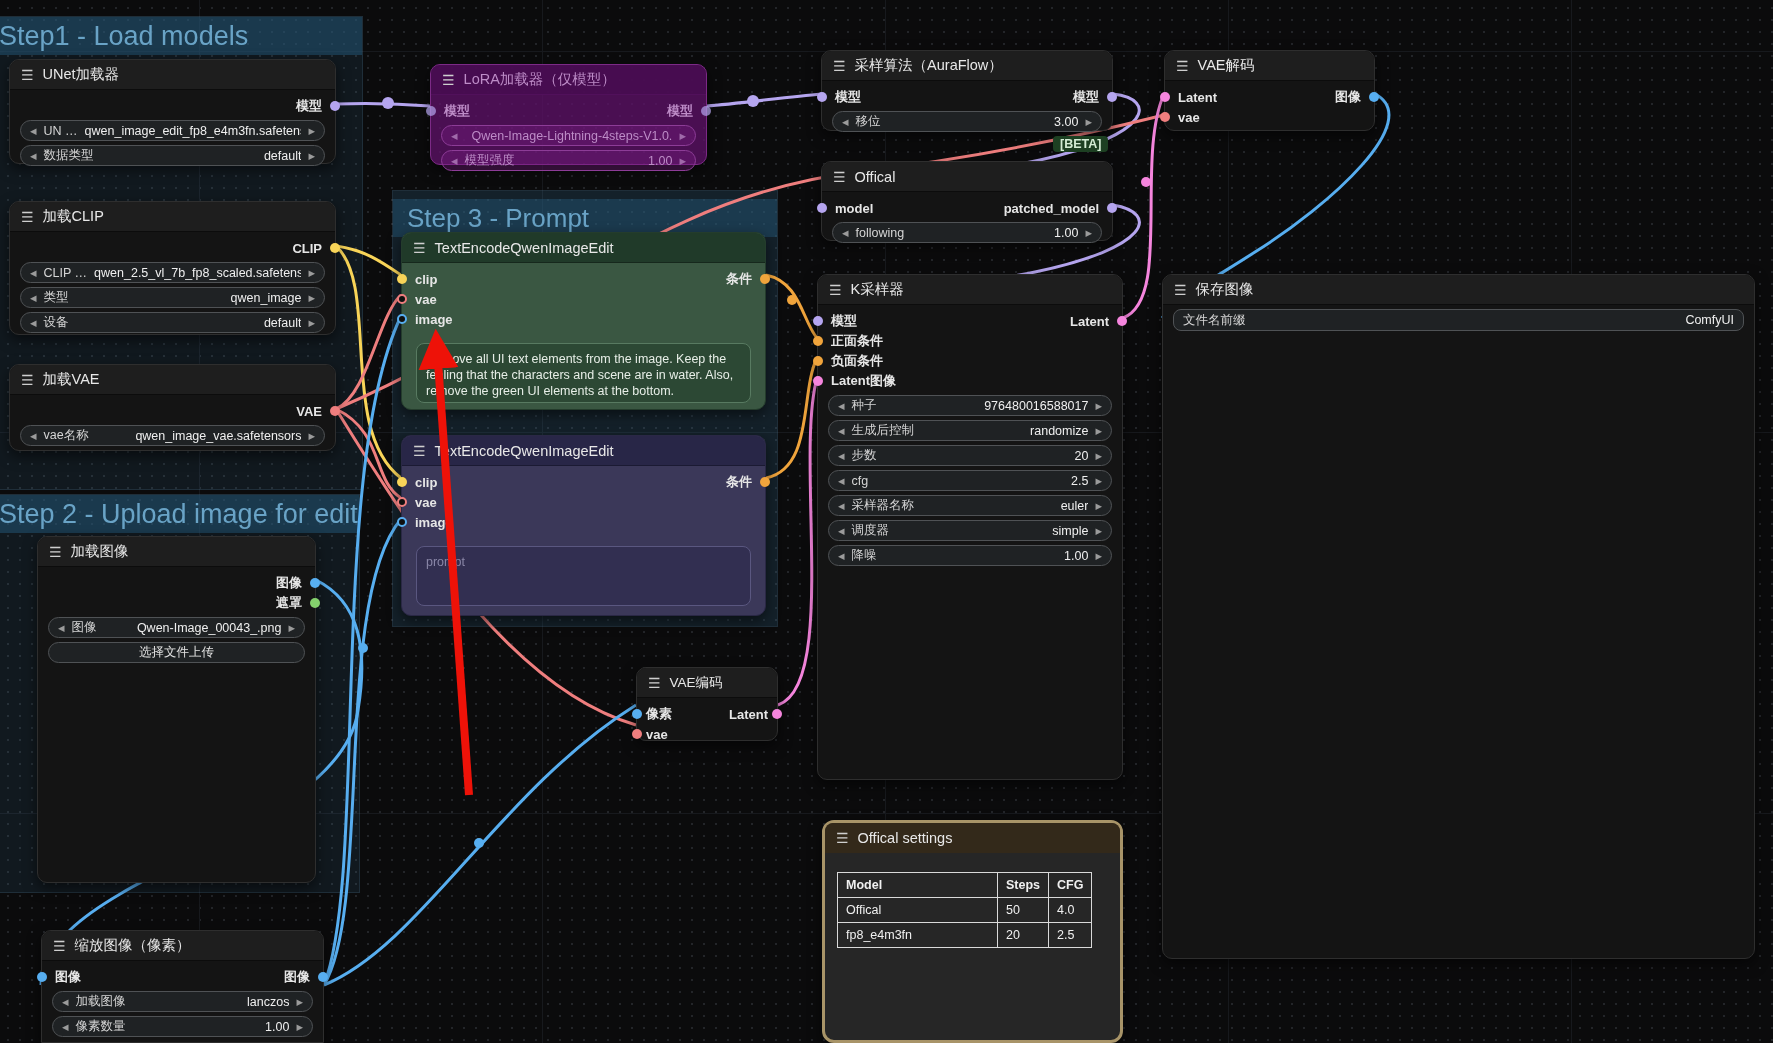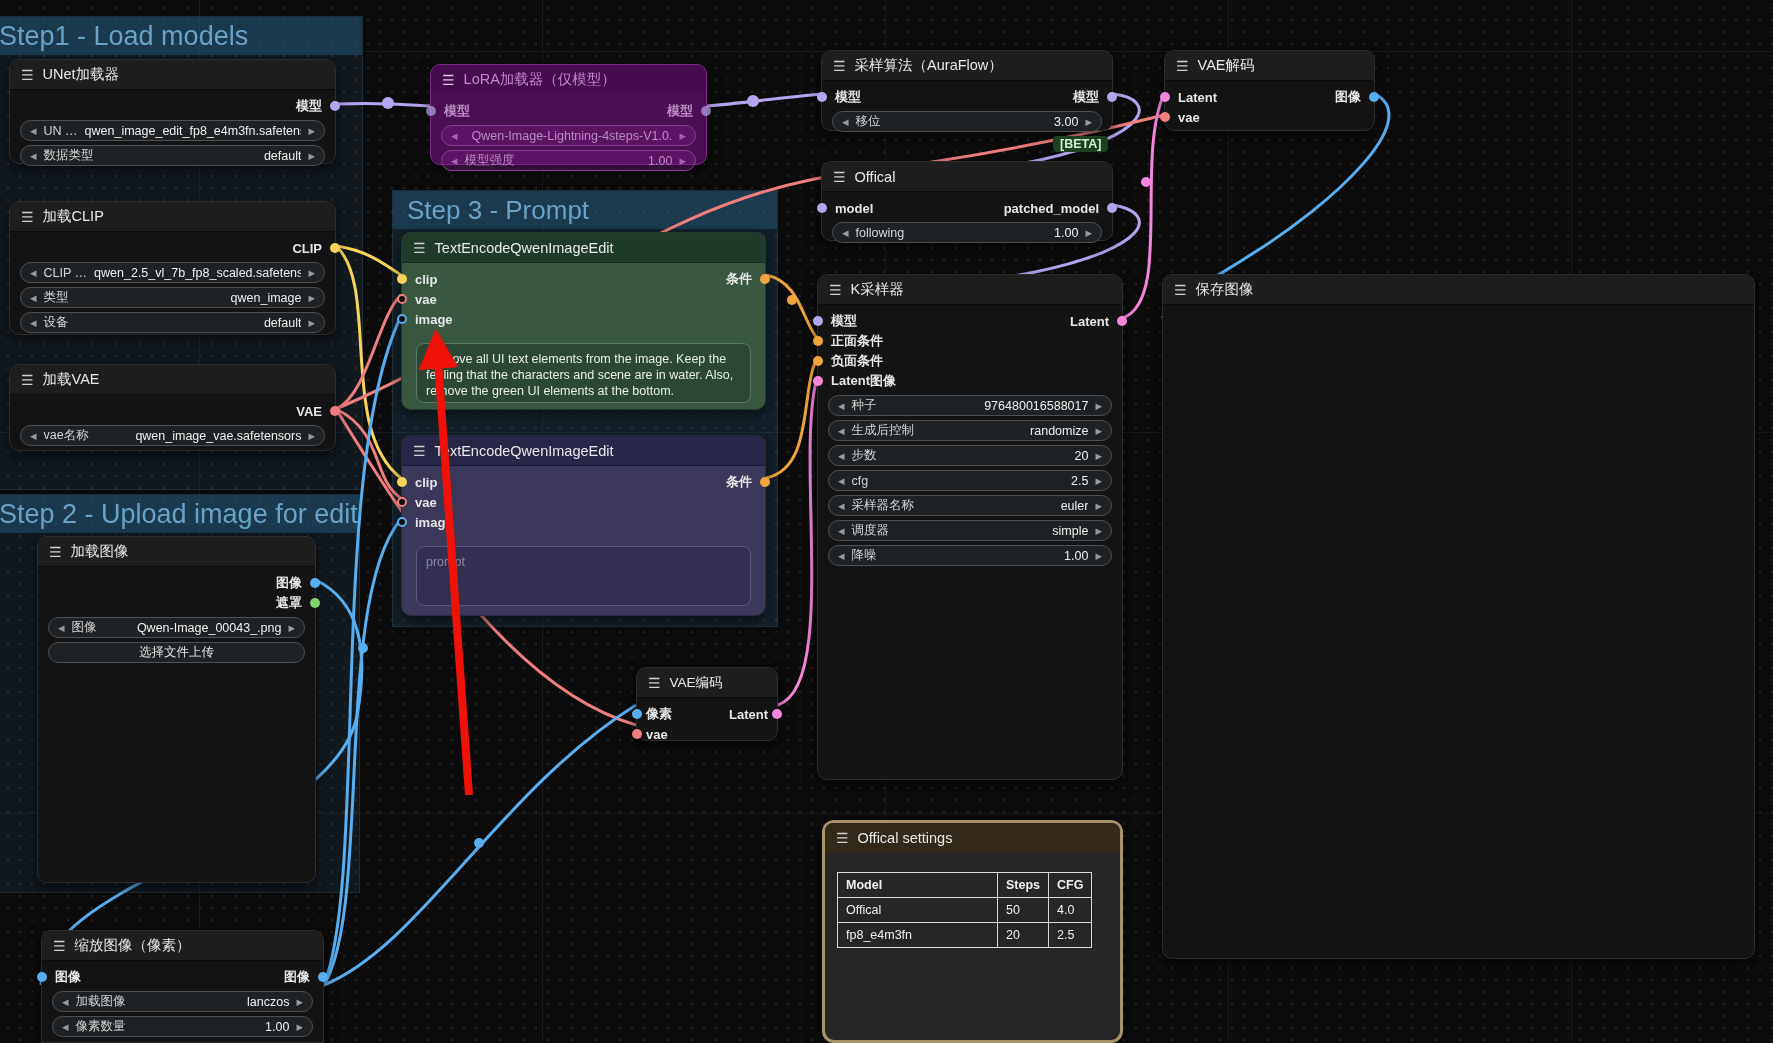--- a/index.html
+++ b/index.html
@@ -85,21 +85,21 @@
   <div class="group" style="left:-16px;top:16px;width:379px;height:474px;">
     <div class="group-body"></div>
     <div class="group-title">Step1 - Load models</div>
   </div>
   <div class="group" style="left:-16px;top:494px;width:376px;height:399px;">
     <div class="group-body"></div>
     <div class="group-title">Step 2 - Upload image for editing</div>
   </div>
   <div class="group" style="left:392px;top:190px;width:386px;height:437px;">
     <div class="group-body" style="background:rgba(62,125,165,.2);"></div>
-    <div class="group-title" style="background:rgba(34,84,114,.5);font-size:26px;">Step 3 - Prompt</div>
+    <div class="group-title" style="background:rgba(34,84,114,.5);font-size:26px;margin-top:8px;">Step 3 - Prompt</div>
   </div>
 
   <svg class="wires" width="1773" height="1043" viewBox="0 0 1773 1043" fill="none">
 
     <path stroke-width="3" d="M336,104 C362,103 392,103 430,106" stroke="#b5a5ef"></path>
     <path stroke-width="3" d="M707,106 C735,104 787,97 821,94" stroke="#b5a5ef"></path>
     <path stroke-width="3" d="M1113,94 C1158,99 1152,135 1040,160 C955,178 860,186 821,205" stroke="#b5a5ef"></path>
     <path stroke-width="3" d="M1113,205 C1160,213 1150,248 1035,272 C955,288 856,300 817,318" stroke="#b5a5ef"></path>
 
     <path stroke-width="3" d="M336,246 C365,250 382,262 401,275" stroke="#f8d458"></path>
@@ -477,20 +477,24 @@
         <span>vae</span>
           <span></span>
         </div>
     </div>
   </div>
 
   <div class="node" style="left:1162px;top:274px;width:593px;height:685px;">
     <div class="node-header">
         <span class="burger">☰</span>
       <span>保存图像</span>
+      </div>
+    <div class="widget" style="border-radius:8px;height:22px;">
+      <span class="w-label">文件名前缀</span>
+      <span class="w-value">ComfyUI</span>
       </div>
     <div style="height:590px;"></div>
   </div>
 
   <div class="node" style="left:636px;top:667px;width:142px;height:74px;">
     <div class="node-header" style="font-size:13.5px;">
         <span class="burger">☰</span>
       <span>VAE编码</span>
       </div>
     <div class="slots">

